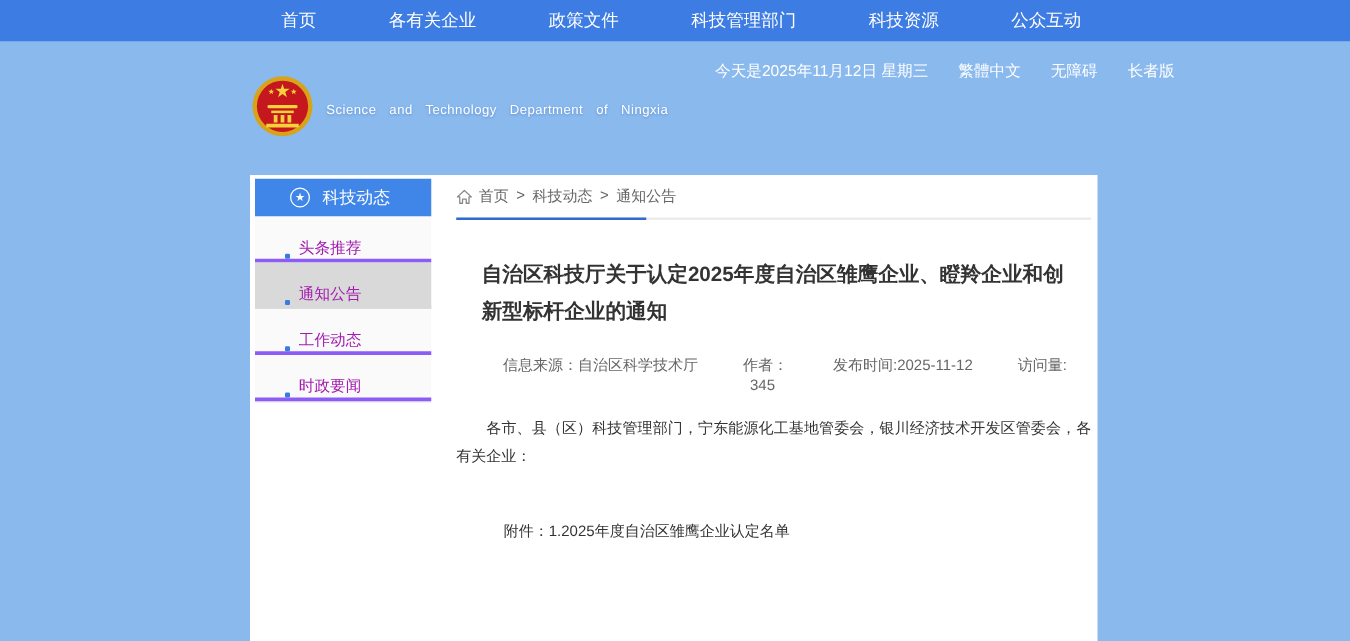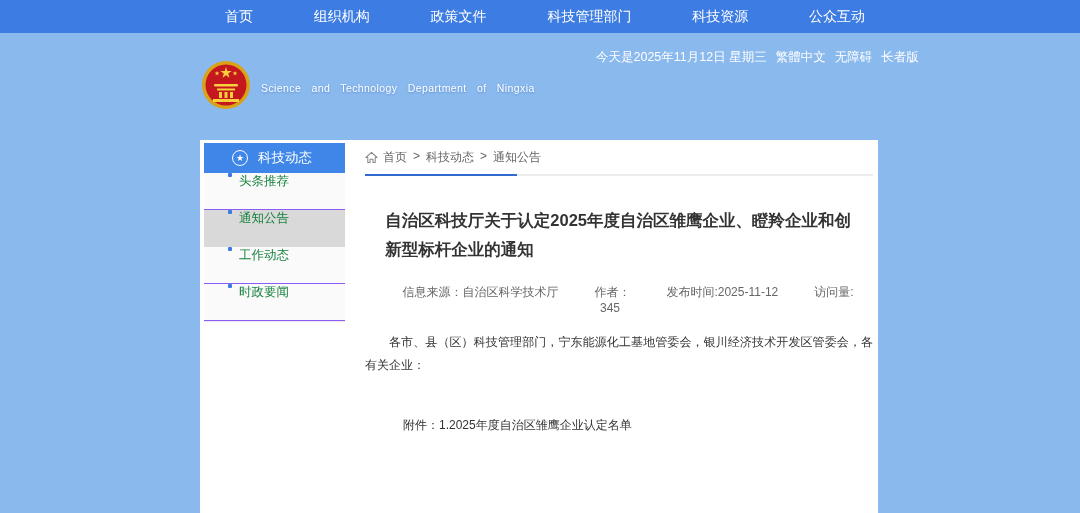--- a/index.html
+++ b/index.html
@@ -22,39 +22,39 @@
   .topnav { position:absolute; top:0; left:0; right:0; height:33px; background:#3d7ce2; }
   .topnav-inner { margin-left:225px; width:640px; height:100%; display:flex; justify-content:space-between; align-items:center; }
   .topnav-inner a { color:#fff; font-size:14px; text-decoration:none; cursor:pointer; }
 
   
   .logo-block { position:absolute; left:201px; top:58px; display:flex; align-items:center; }
   .emblem { width:50px; height:56px; margin-right:10px; }
   .site-title { color:#fff; font-size:23px; font-weight:bold; letter-spacing:1px; text-shadow:0 1px 3px rgba(30,80,160,.45); white-space:nowrap; }
   .site-subtitle { color:#fff; font-size:10.5px; letter-spacing:.4px; word-spacing:7px; margin-top:4px; text-shadow:0 1px 2px rgba(30,80,160,.4); white-space:nowrap; }
 
-  .right-block { position:absolute; left:596px; top:49px; width:276px; }
+  .right-block { position:absolute; left:572px; top:49px; width:276px; }
   .top-links { display:flex; align-items:center; font-size:12.5px; color:#fff; white-space:nowrap; }
   .top-links .date { margin-right:auto; }
-  .top-links .sm-link { margin-left:9px; cursor:pointer; }
+  .top-links .sm-link { margin-left:24px; cursor:pointer; }
   .search-row { margin-top:9px; display:flex; height:28px; }
   .search-input-wrap { flex:1; background:#fff; display:flex; align-items:center; padding:0 6px 0 8px; }
   .search-input-wrap svg { flex:0 0 auto; margin-right:6px; }
   .search-input { border:none; outline:none; flex:1; font-size:12px; color:#333; background:transparent; }
   .search-input::placeholder { color:#999; }
   .search-btn { width:48px; border:none; background:#5cb531; color:#fff; font-size:13px; cursor:pointer; }
 
   
   .wrapper { position:absolute; left:200px; top:140px; width:678px; height:373px; background:#fff; }
 
   
   .sidebar { position:absolute; left:4px; top:3px; width:141px; background:#fafafa; border-bottom:1px solid #e8e8e8; }
   .sidebar-header { height:30px; background:#3f86e8; display:flex; align-items:center; color:#fff; font-size:13.5px; }
   .sidebar-header .icon-wrap { width:16px; height:16px; border:1px solid #fff; border-radius:50%; display:flex; align-items:center; justify-content:center; font-size:9px; margin:0 10px 0 28px; }
-  .sidebar-list .s-item { position:relative; height:37px; display:flex; align-items:flex-start; font-size:12.5px; color:#15803d; border-bottom:1px solid #8b5cf6; cursor:pointer; padding-left:24px; }
+  .sidebar-list .s-item { position:relative; height:37px; display:flex; align-items:flex-end; font-size:12.5px; color:#a21caf; border-bottom:3px solid #8b5cf6; cursor:pointer; padding-left:24px; }
   .sidebar-list .s-item .dot { width:4px; height:4px; background:#3a7be0; border-radius:1px; margin-right:7px; }
   .sidebar-list .s-item.active { background:#d9d9d9; border-bottom-color:#d9d9d9; }
 
   
   .main { position:absolute; left:165px; top:0; width:508px; }
   .breadcrumb { display:flex; align-items:center; height:34px; font-size:12px; color:#666; }
   .breadcrumb .home-ico { margin-right:5px; display:flex; }
   .breadcrumb span { margin-right:6px; }
   .crumb { cursor:pointer; }
   .bc-divider { position:relative; height:2px; background:#ececec; }
@@ -67,21 +67,21 @@
   .article-body p { text-indent:2em; }
   .attachments { margin-top:36px; margin-left:38px; display:flex; font-size:12px; color:#333; line-height:1.9; }
   .attach-item { cursor:pointer; }
 </style>
 </head>
 <body>
 
 <nav class="topnav">
   <div class="topnav-inner">
       <a>首页</a>
-      <a>组织机构</a>
+      <a>各有关企业</a>
       <a>政策文件</a>
       <a>科技管理部门</a>
       <a>科技资源</a>
       <a>公众互动</a>
     </div>
 </nav>
 
 <div class="logo-block">
   <svg class="emblem" viewBox="0 0 50 56">
     <circle cx="25" cy="27" r="24" fill="#d8a318"></circle>

